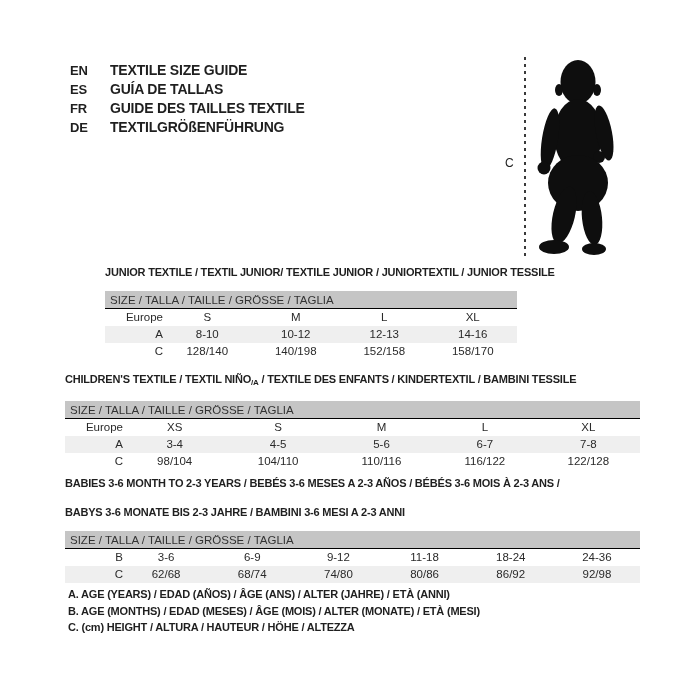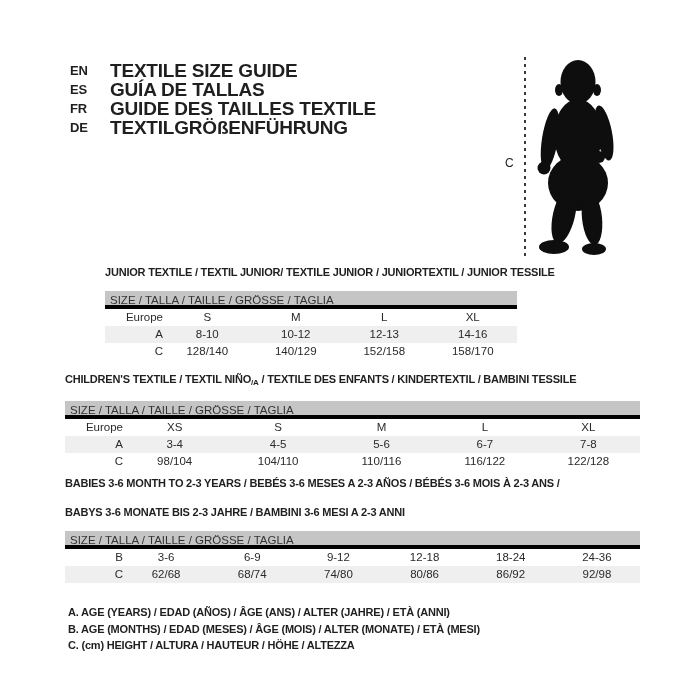--- a/index.html
+++ b/index.html
@@ -5,51 +5,51 @@
   html,body { margin:0; padding:0; background:#ffffff; }
   .page {
     position:relative; width:700px; height:700px; background:#ffffff;
     font-family:"Liberation Sans", sans-serif; color:#1f1f1f; overflow:hidden;border-radius:19px;
   }
 
   
   .lang-list { position:absolute; left:70px; top:61px; }
   .lang-row { display:flex; height:19px; line-height:19px; }
   .lang-code { width:40px; font-size:13px; font-weight:700; letter-spacing:-0.2px; }
-  .lang-label { font-size:19px; font-weight:700; letter-spacing:-0.2px; }
+  .lang-label { font-size:14px; font-weight:700; letter-spacing:-0.2px; }
 
   
   .measure-line {
     position:absolute; left:524px; top:57px; width:2px; height:203px;
     background:repeating-linear-gradient(to bottom, #3a3a3a 0 3px, transparent 3px 7px);
   }
   .measure-label { position:absolute; left:505px; top:156px; font-size:12px; color:#222; }
   .baby-svg { position:absolute; left:533px; top:57px; }
 
   
   .tbl { position:absolute; left:65px; }
   .tbl-title { font-size:11px; font-weight:700; line-height:13px; letter-spacing:-0.2px; margin-bottom:12px; white-space:nowrap; }
   .tbl-title .subscript { font-size:8px; vertical-align:-2px; }
   .tbl-header {
     background:#c5c5c5; height:18px; line-height:18px; font-size:11.5px;
-    color:#333; padding-left:5px; box-sizing:border-box; border-bottom:4px solid #000000;
+    color:#333; padding-left:5px; box-sizing:border-box; border-bottom:1px solid #000000;
   }
   .tbl-grid .row { display:grid; height:17px; line-height:17px; font-size:11.5px; color:#2a2a2a; }
   .tbl-grid .row.alt { background:#efefef; }
   .cols4 .row { grid-template-columns:58px repeat(4,1fr); }
   .cols5 .row { grid-template-columns:58px repeat(5,1fr); }
   .cols6 .row { grid-template-columns:58px repeat(6,1fr); }
   .cell { text-align:center; }
   .cell.label { text-align:right; padding-left:5px; }
   .junior   { top:266px; width:412px;margin-left:40px; }
   .children { top:373px; width:575px; }
   .babies   { top:477px; width:575px; }
 
   
-  .footnotes { position:absolute; left:68px; top:604px; }
+  .footnotes { position:absolute; left:68px; top:586px; }
   .footnote { font-size:11px; font-weight:700; line-height:16.5px; letter-spacing:-0.2px; white-space:nowrap; }
 </style>
 </head>
 <body>
 
 <div class="page">
 
   <div class="lang-list">
     <div class="lang-row">
       <span class="lang-code">EN</span>
@@ -103,21 +103,21 @@
       <div class="row alt">
         <div class="cell label">A</div>
         <div class="cell">8-10</div>
         <div class="cell">10-12</div>
         <div class="cell">12-13</div>
         <div class="cell">14-16</div>
       </div>
       <div class="row">
         <div class="cell label">C</div>
         <div class="cell">128/140</div>
-        <div class="cell">140/129</div>
+        <div class="cell">140/198</div>
         <div class="cell">152/158</div>
         <div class="cell">158/170</div>
       </div>
     </div>
   </section>
 
   <section class="tbl children">
     <div class="tbl-title"><span>CHILDREN'S TEXTILE / TEXTIL NIÑO</span><span class="subscript">/A</span><span> / TEXTILE DES ENFANTS / KINDERTEXTIL / BAMBINI TESSILE</span></div>
     <div class="tbl-header">SIZE / TALLA / TAILLE / GRÖSSE / TAGLIA</div>
     <div class="tbl-grid cols5">
@@ -151,21 +151,21 @@
   <section class="tbl babies">
     <div class="tbl-title" style="margin-bottom:16px;">BABIES 3-6 MONTH TO 2-3 YEARS / BEBÉS 3-6 MESES A 2-3 AÑOS / BÉBÉS 3-6 MOIS À 2-3 ANS /</div>
     <div class="tbl-title">BABYS 3-6 MONATE BIS 2-3 JAHRE / BAMBINI 3-6 MESI A 2-3 ANNI</div>
     <div class="tbl-header">SIZE / TALLA / TAILLE / GRÖSSE / TAGLIA</div>
     <div class="tbl-grid cols6">
       <div class="row">
         <div class="cell label">B</div>
         <div class="cell">3-6</div>
         <div class="cell">6-9</div>
         <div class="cell">9-12</div>
-        <div class="cell">12-18</div>
+        <div class="cell">11-18</div>
         <div class="cell">18-24</div>
         <div class="cell">24-36</div>
       </div>
       <div class="row alt">
         <div class="cell label">C</div>
         <div class="cell">62/68</div>
         <div class="cell">68/74</div>
         <div class="cell">74/80</div>
         <div class="cell">80/86</div>
         <div class="cell">86/92</div>

